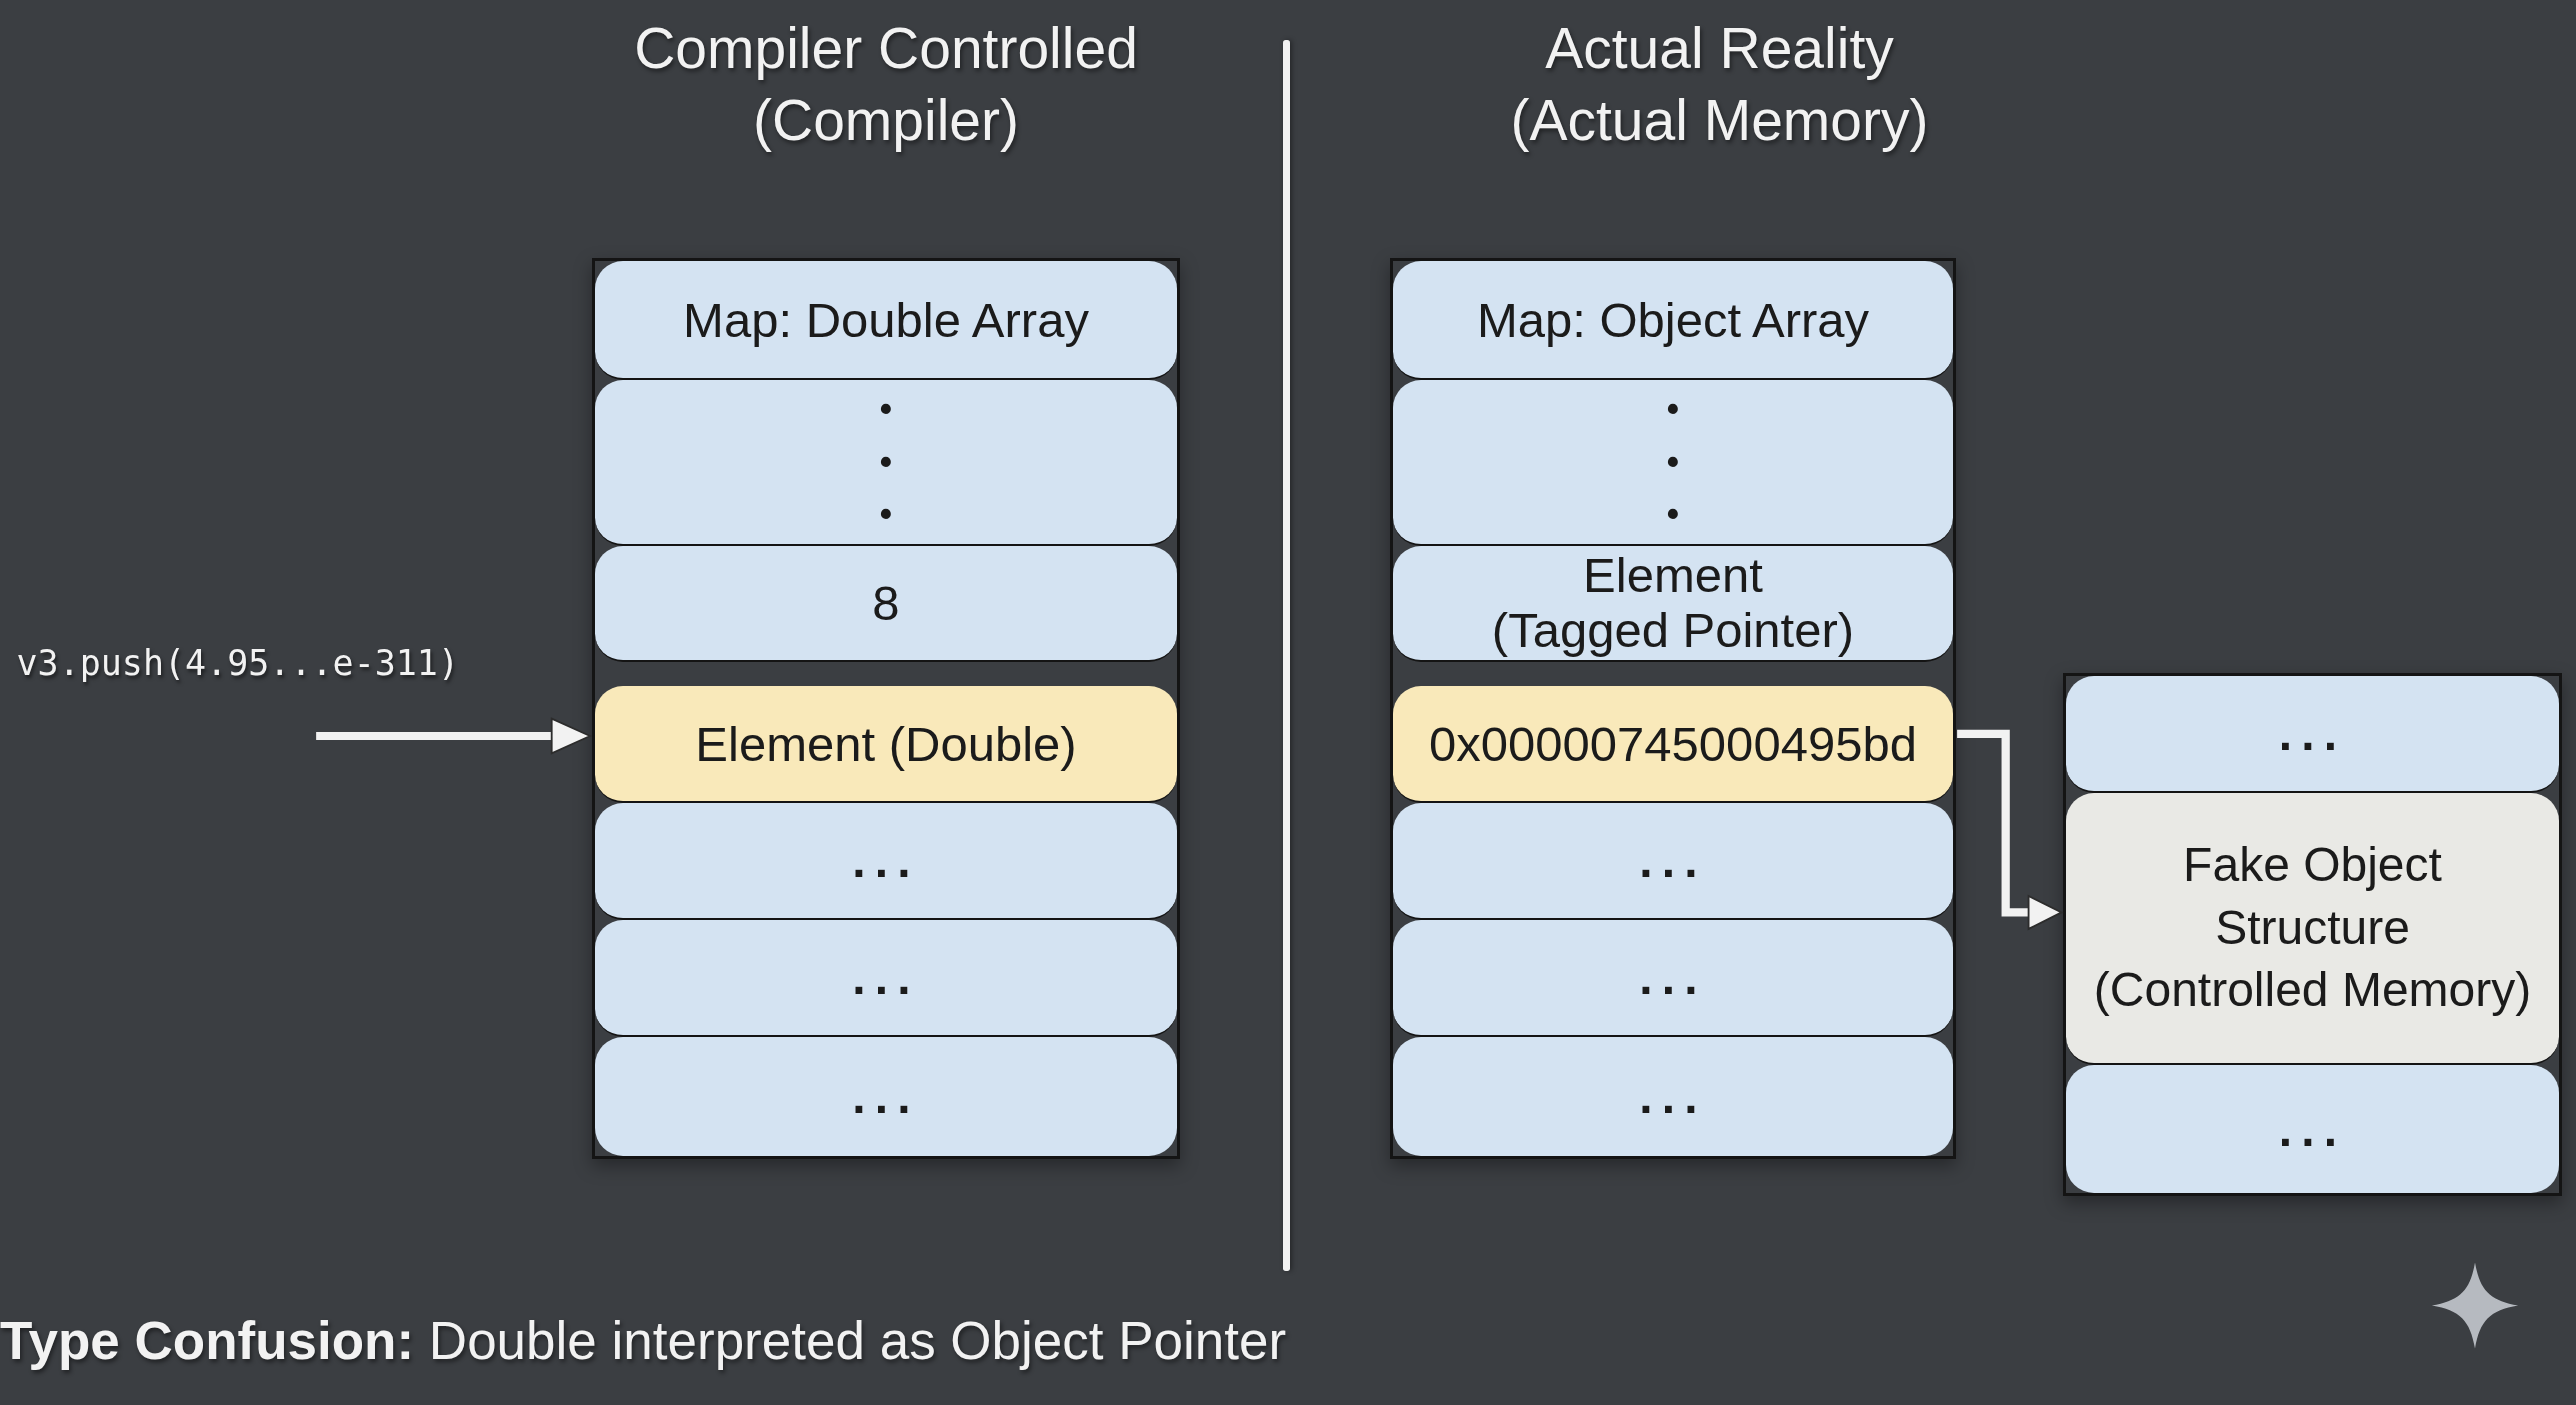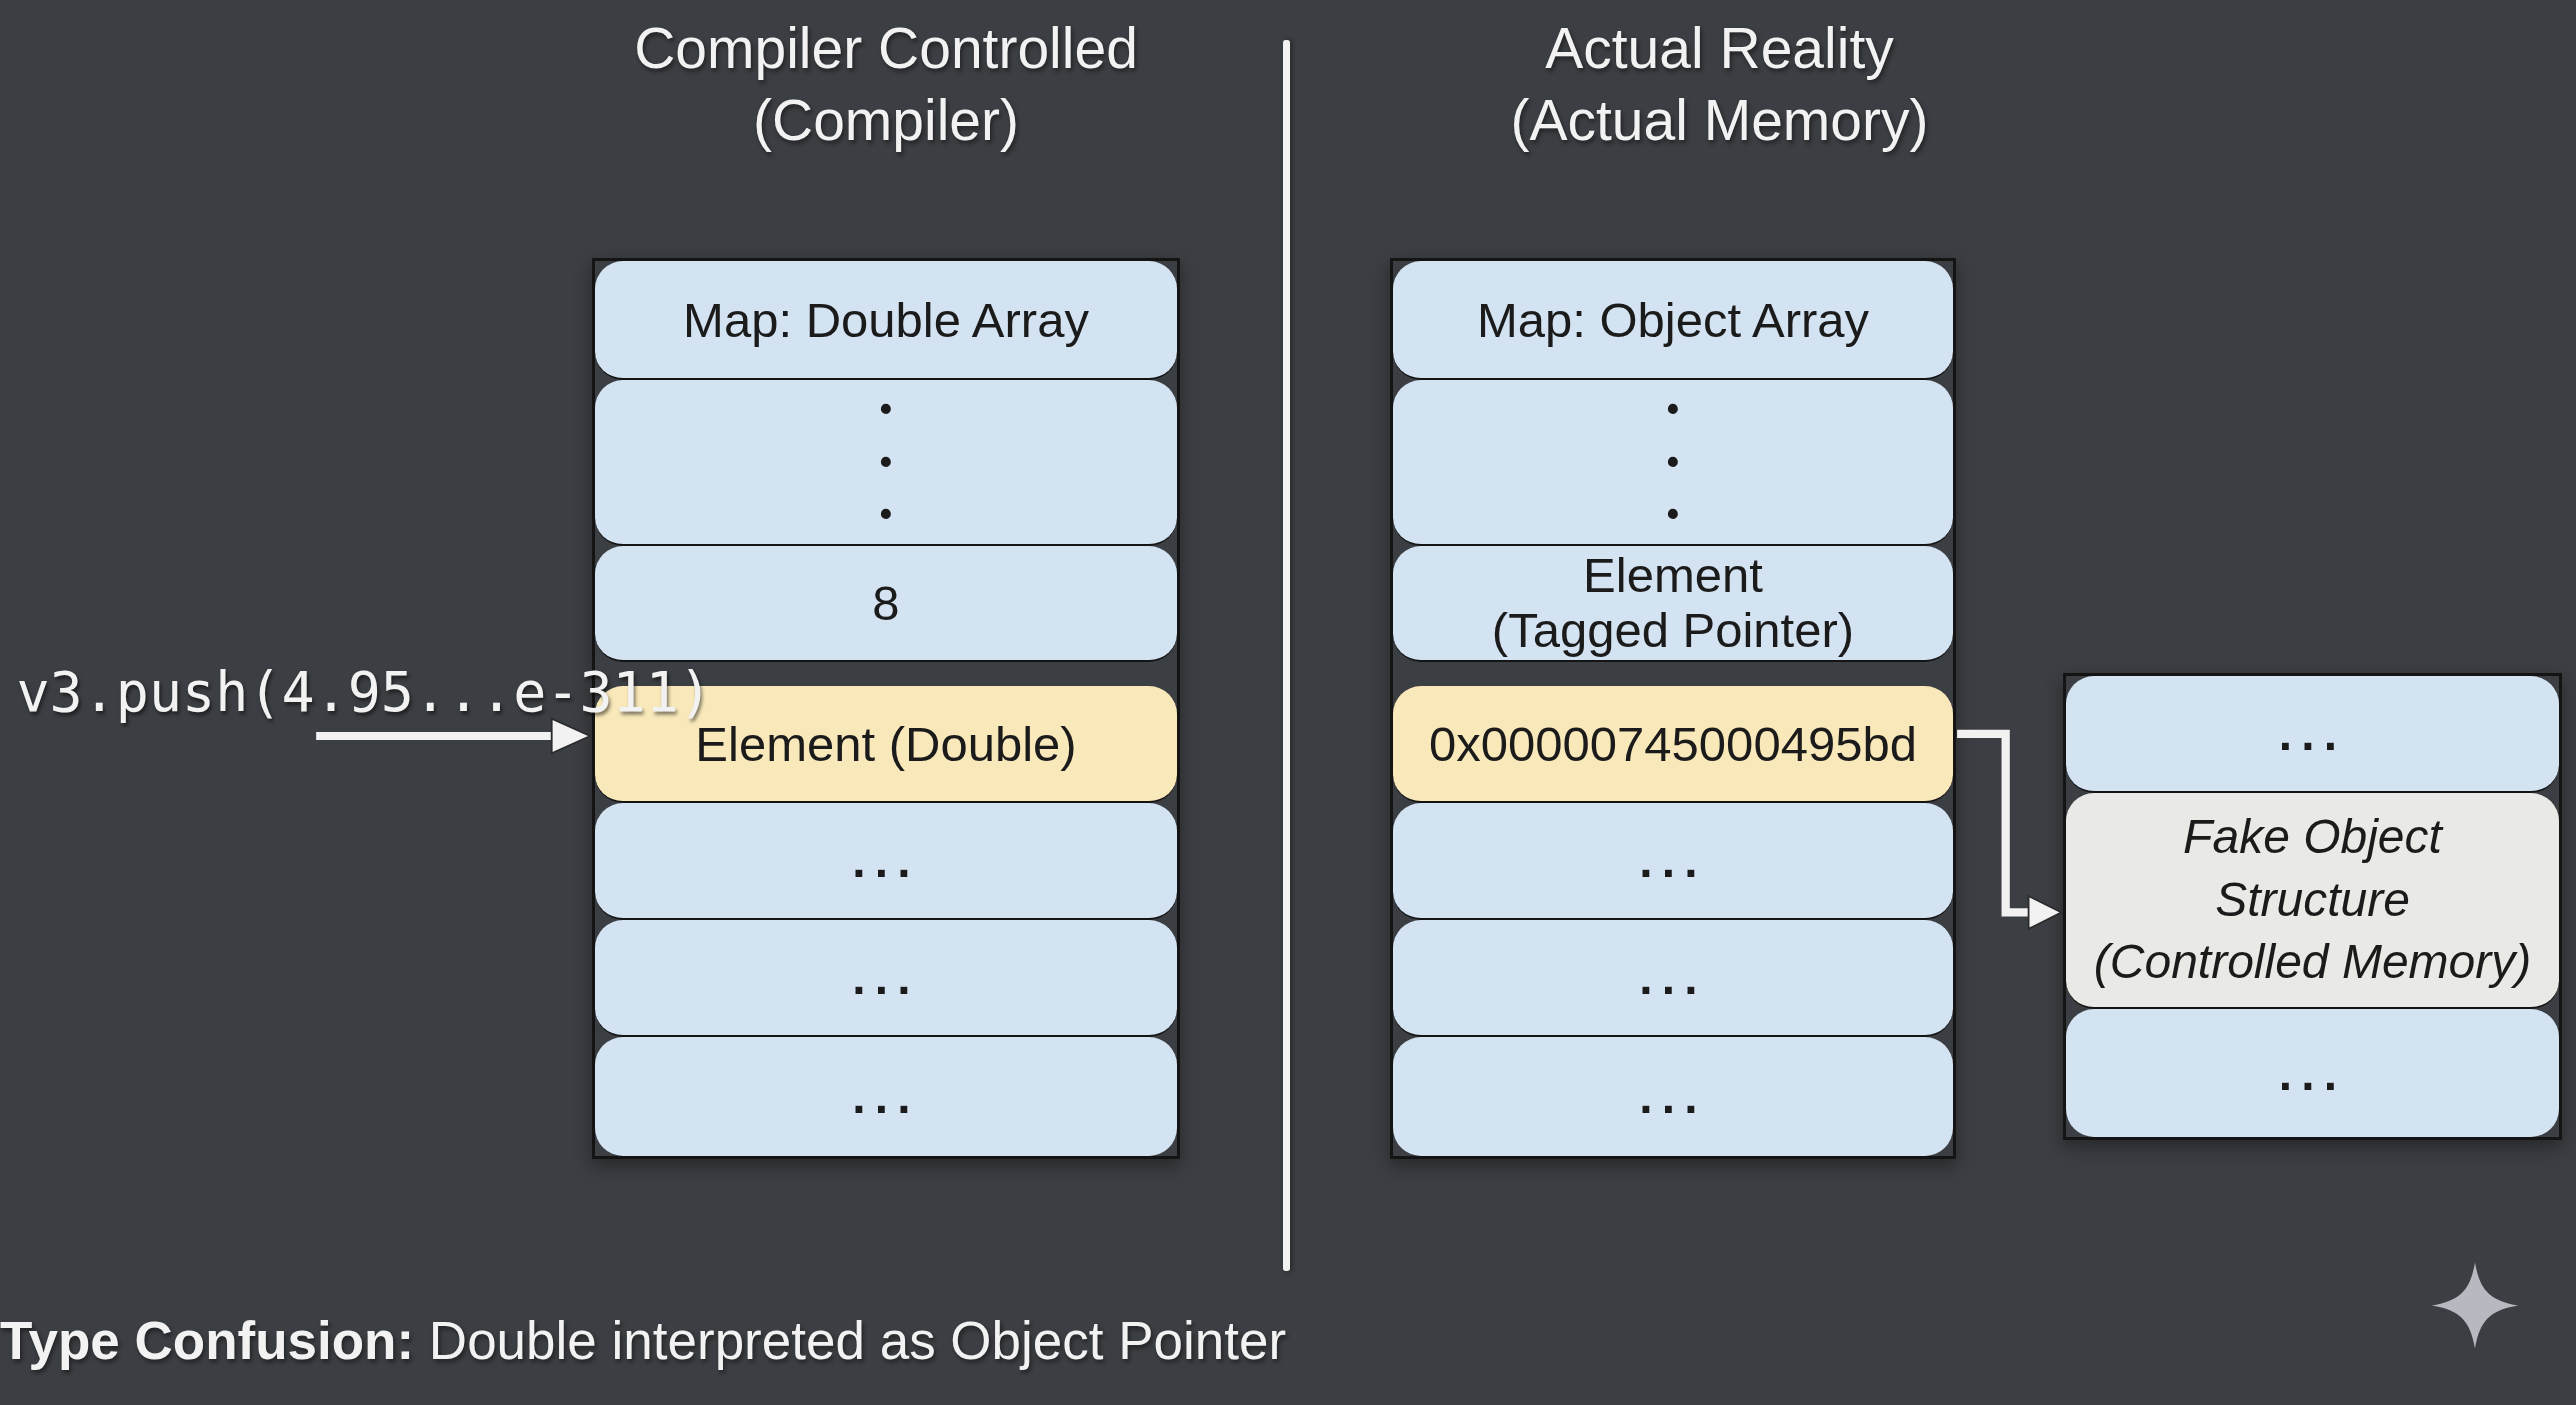--- a/index.html
+++ b/index.html
@@ -37,29 +37,29 @@
   .blue{background:var(--blue,#d4e3f2);}
   .yellow{background:var(--yellow,#f9e9ba);}
   .grey{background:var(--grey,#e9e9e5);}
   .h-map{height:119px;}
   .h-dots{height:166px;}
   .h-len{height:116px;}
   .h-elem{height:117px;margin-top:24px;}
   .h-more{height:117px;}
   .h-more-last{height:119px;}
   .h-fake-top{height:117px;}
-  .h-fake-label{height:216px;font-style:italic;}
+  .h-fake-label{height:272px;}
   .h-fake-bottom{height:128px;}
   .dots{white-space:pre-line;font-size:35px;line-height:1.5;font-weight:700;}
   .more{font-weight:700;letter-spacing:9.1px;font-size:48px;}
   .two-line{white-space:pre-line;line-height:1.13;}
   .fake-label-text{white-space:pre-line;line-height:1.3;font-size:48px;}
   .push-label{
-    position:absolute;left:16.5px;top:660px;width:567px;white-space:nowrap;
-    font-family:"DejaVu Sans Mono",monospace;font-size:55px;
+    position:absolute;left:16.5px;top:643px;width:567px;white-space:nowrap;
+    font-family:"DejaVu Sans Mono",monospace;font-size:35px;
     color:var(--light,#f2f2f2);text-shadow:1.8px 2.7px 3.7px rgba(0,0,0,.5);
   }
   .arrow-svg{position:absolute;}
   .push-arrow{left:316px;top:715px;}
   .elbow-arrow{left:1957px;top:710px;}
   .caption{
     position:absolute;left:0;top:1310px;width:2072px;
     color:var(--light,#f2f2f2);font-size:53px;
     text-shadow:1.8px 2.7px 4.6px rgba(0,0,0,.45);
   }

